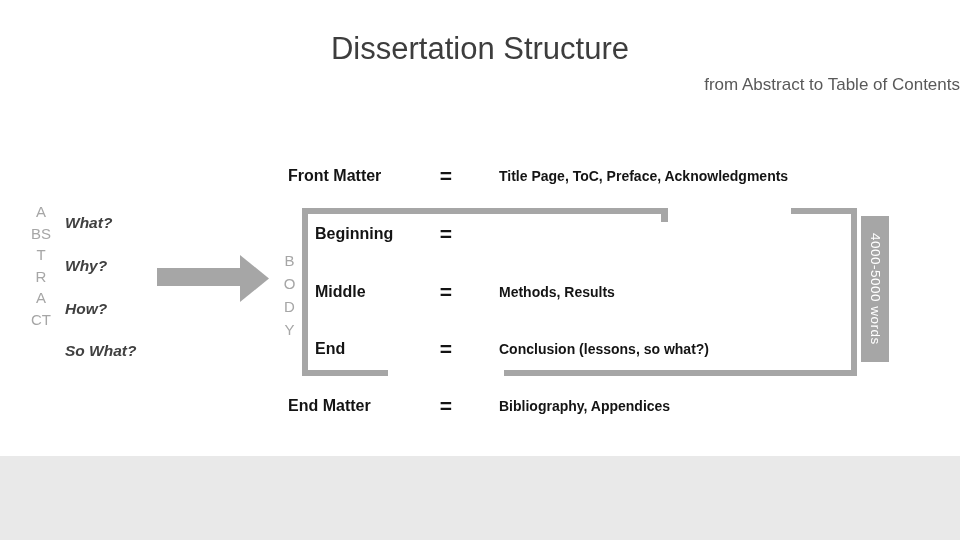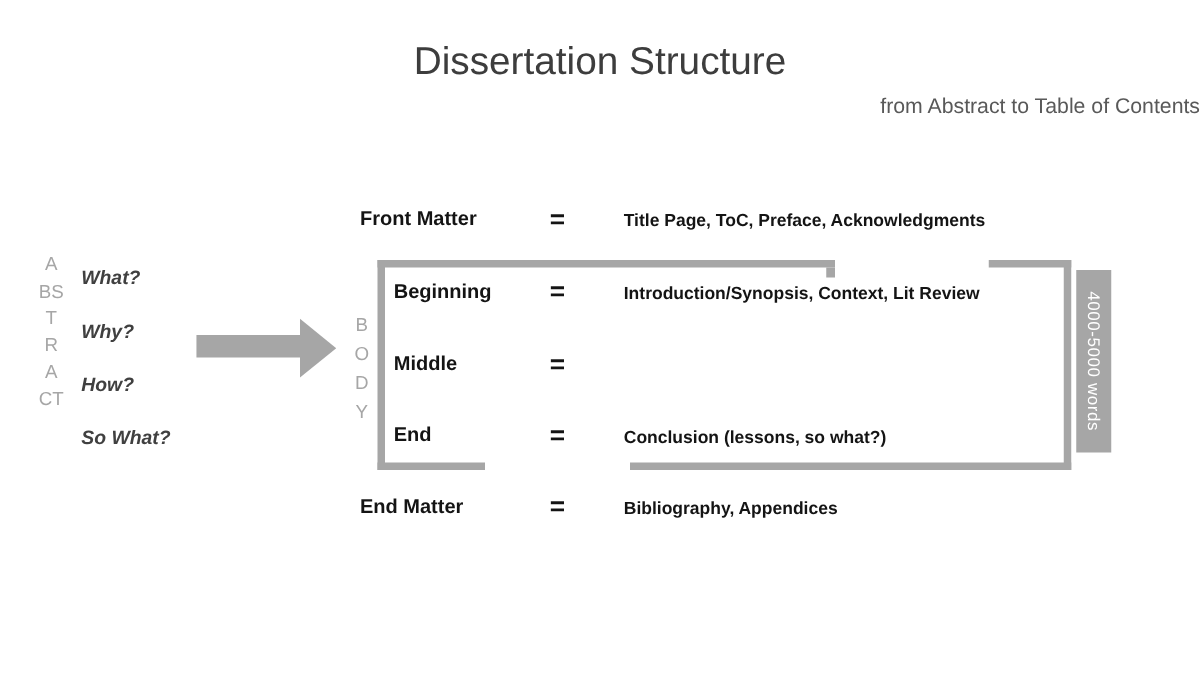--- a/index.html
+++ b/index.html
@@ -1,19 +1,19 @@
 <!DOCTYPE html>
 <html><head>
 <meta charset="utf-8">
 <style>
   * { margin: 0; padding: 0; box-sizing: border-box; }
   html, body { background: #e9e9e9; }
   .slide {
     position: relative;
-    width: 960px; height: 540px;
+    width: 960px; height: 456px;
     background: #ffffff;
     font-family: "Liberation Sans", sans-serif;
     overflow: hidden;
     margin: 0 auto;
   }
 
   
   .title {
     position: absolute; left: 0; top: 31px; width: 100%;
     text-align: center;
@@ -143,25 +143,25 @@
   <div class="seg seg-bottom-b"></div>
 
   <div class="row row-1">
     <span class="row-label">Front Matter</span>
     <span class="row-eq">=</span>
     <span class="row-desc">Title Page, ToC, Preface, Acknowledgments</span>
   </div>
   <div class="row row-2 inner">
     <span class="row-label">Beginning</span>
     <span class="row-eq">=</span>
-    <span class="row-desc">Introduction/Synopsis, Context, Lit Review</span>
   </div>
   <div class="row row-3 inner">
     <span class="row-label">Middle</span>
     <span class="row-eq">=</span>
+    <span class="row-desc">Methods, Results</span>
   </div>
   <div class="row row-4 inner">
     <span class="row-label">End</span>
     <span class="row-eq">=</span>
     <span class="row-desc">Conclusion (lessons, so what?)</span>
   </div>
   <div class="row row-5">
     <span class="row-label">End Matter</span>
     <span class="row-eq">=</span>
     <span class="row-desc">Bibliography, Appendices</span>

